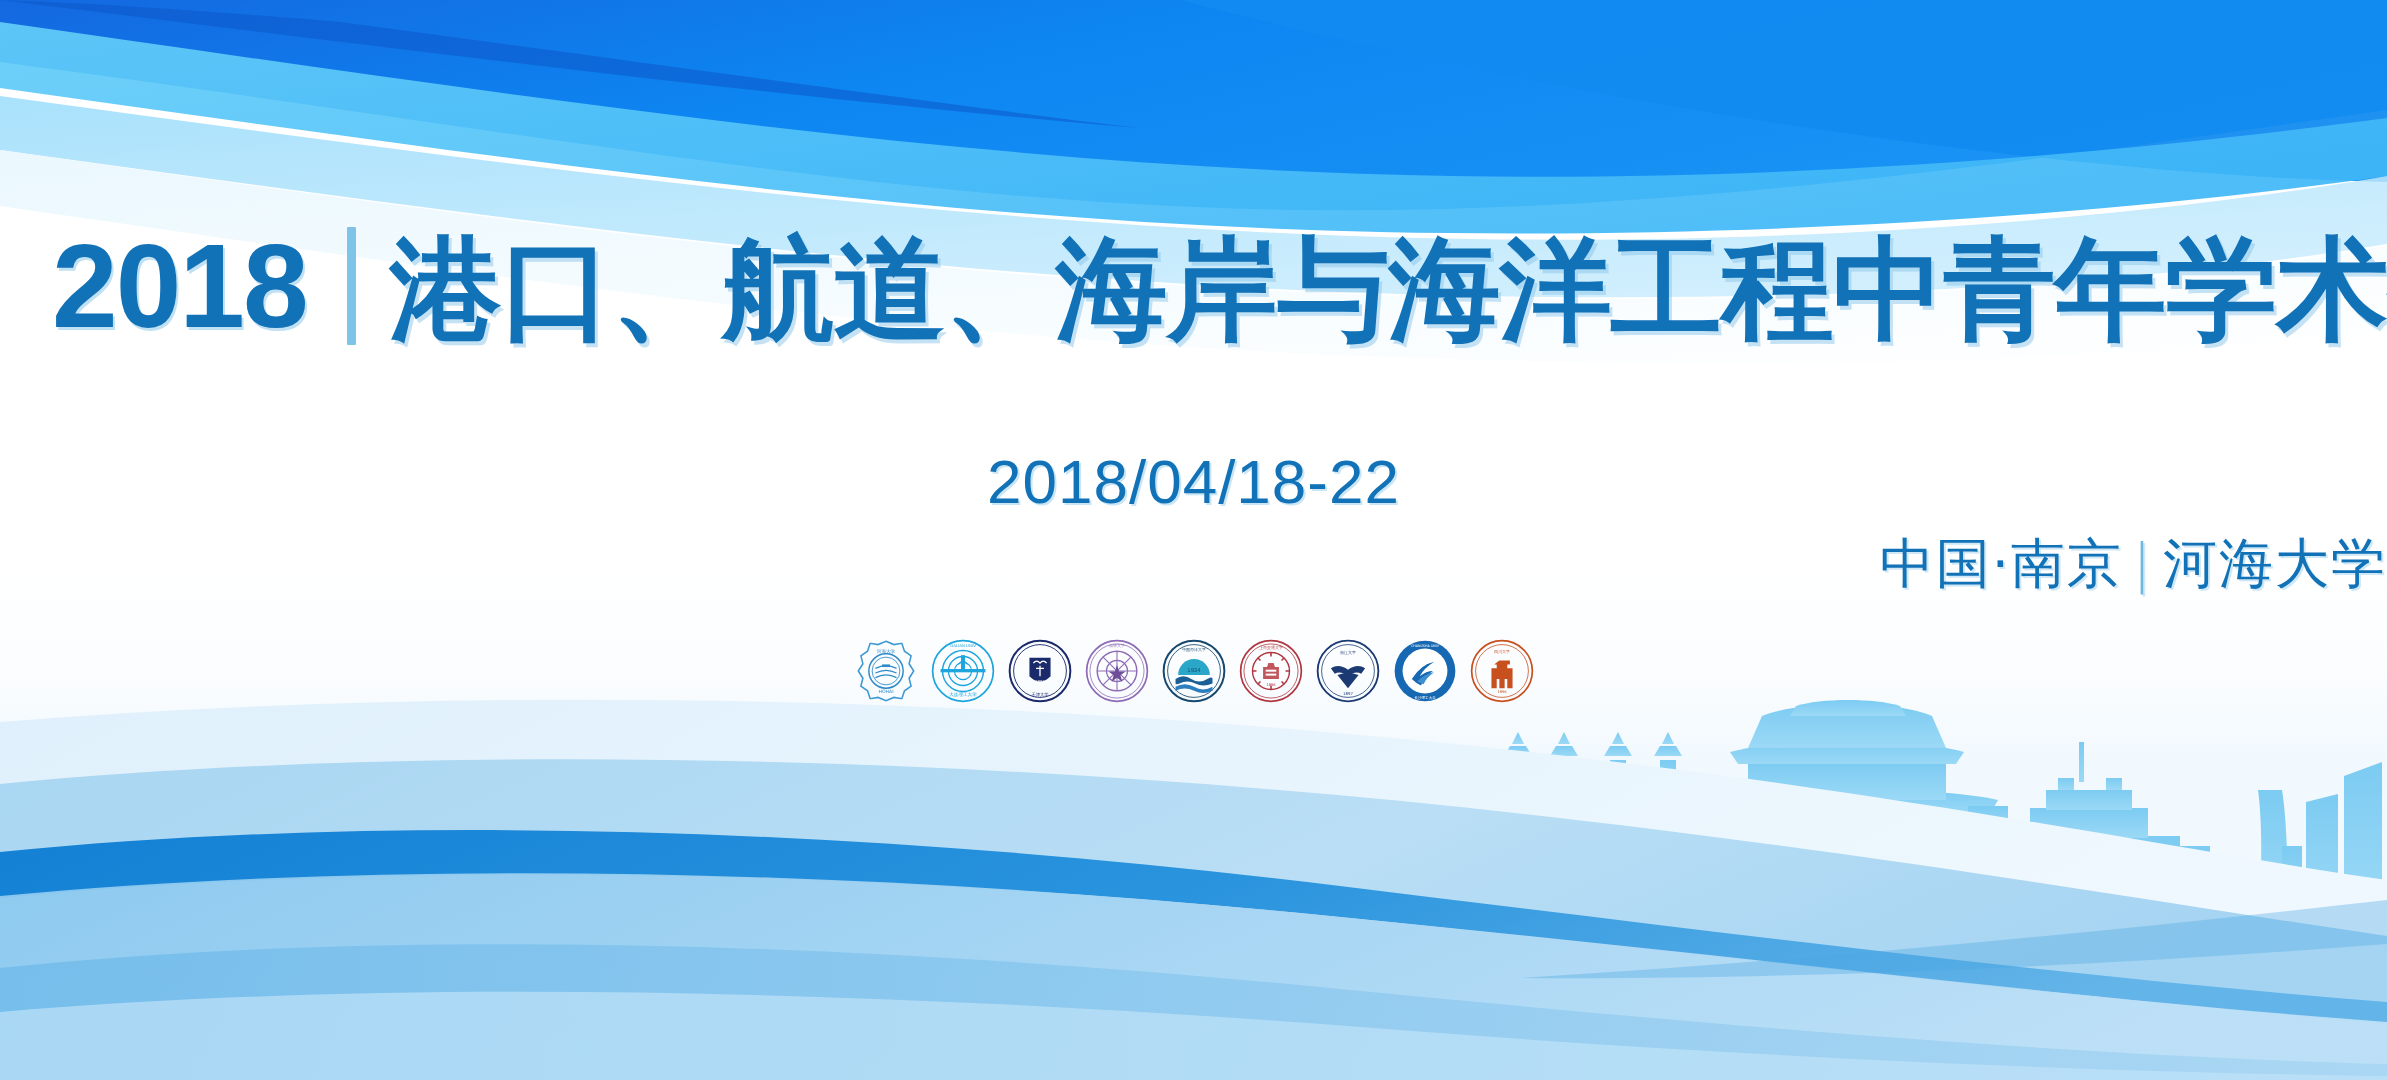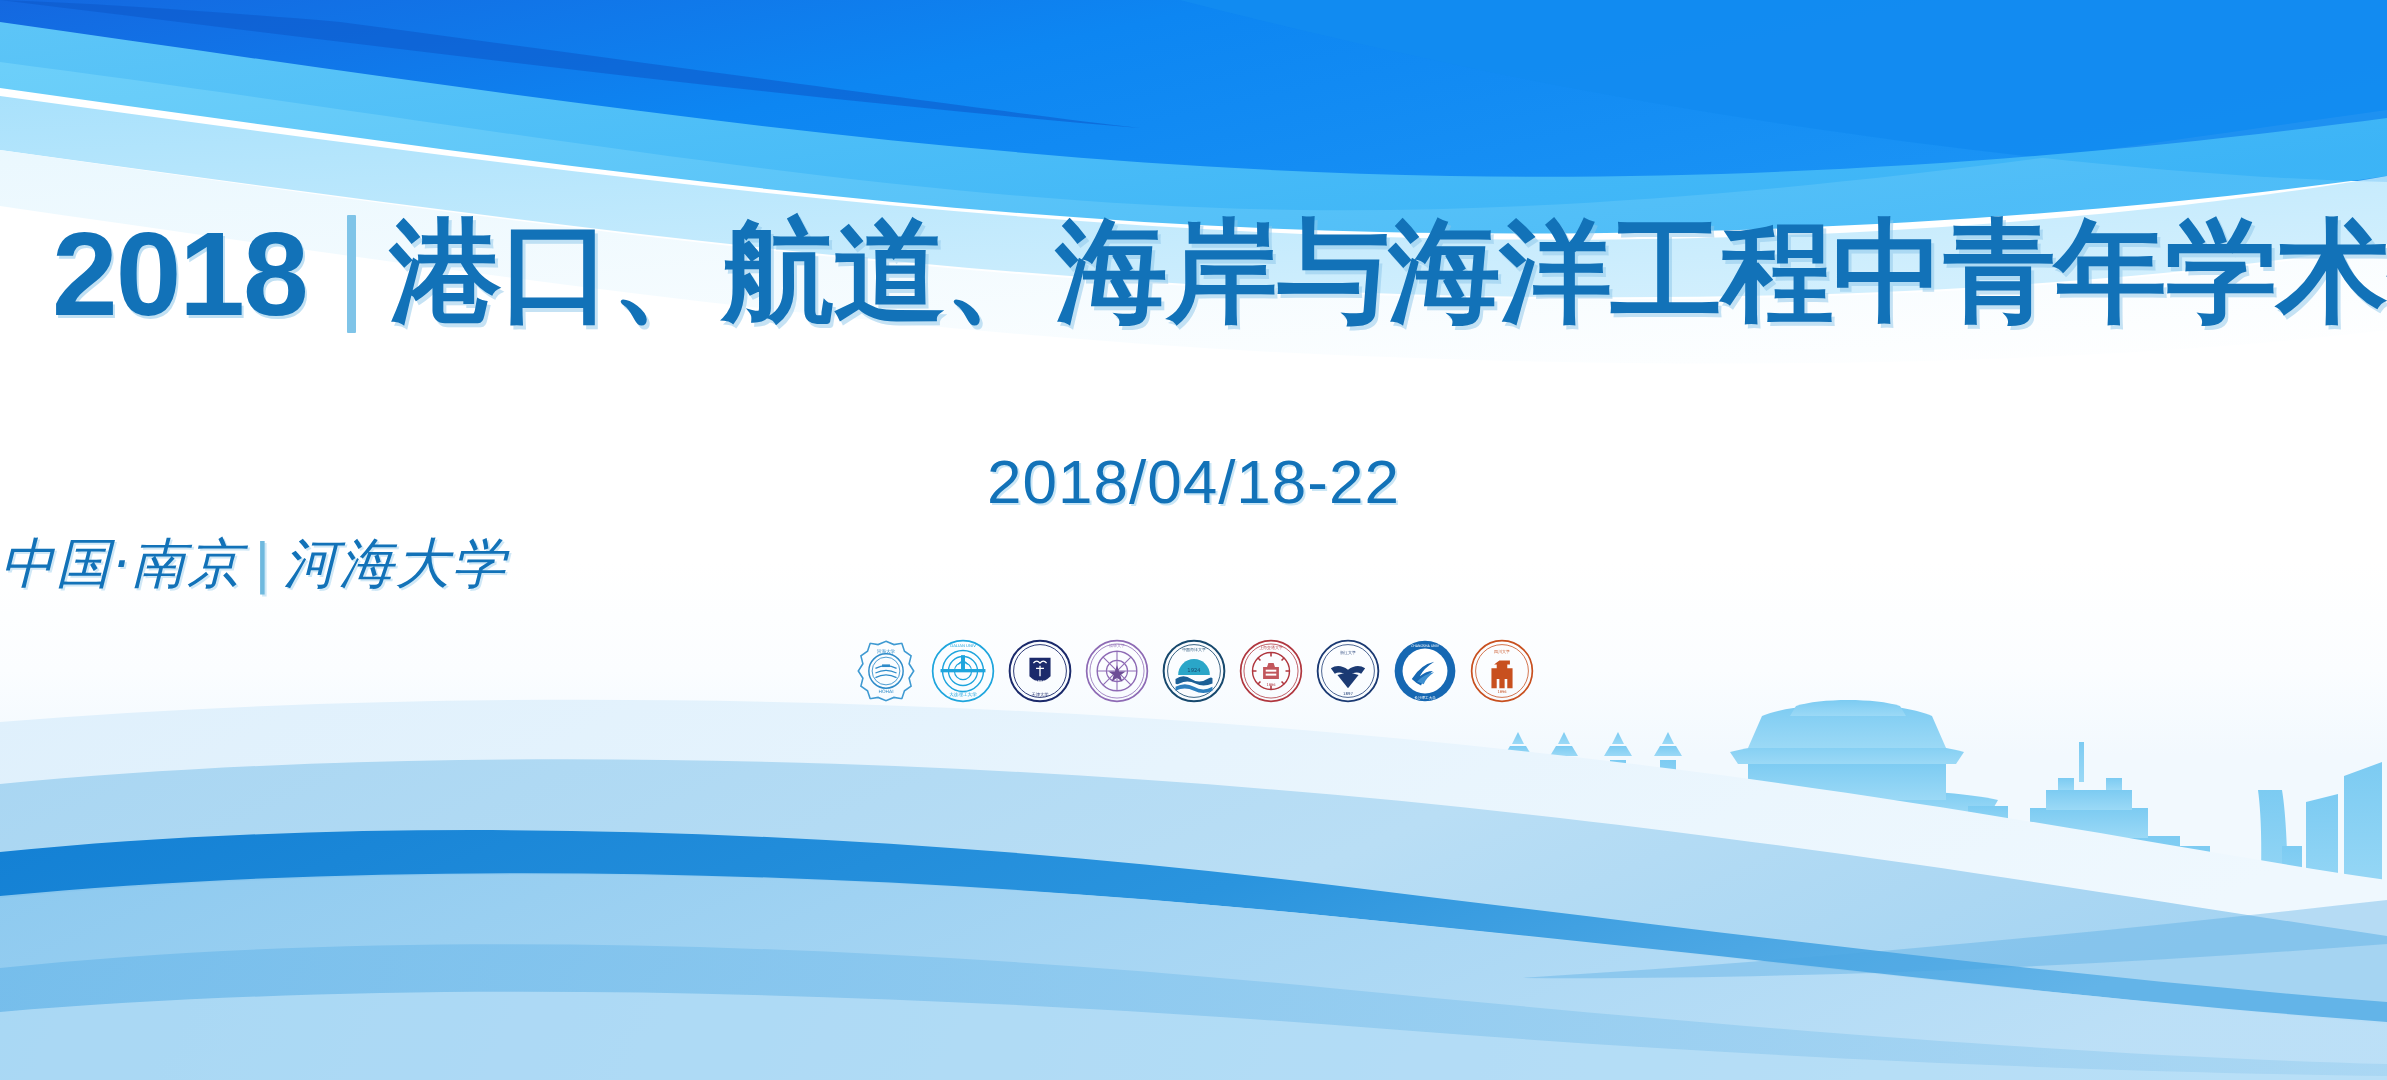--- a/index.html
+++ b/index.html
@@ -27,21 +27,21 @@
     pointer-events:none;
   }
 
   
   #title-row {
     position:absolute;
     left:0; top:215px;
     width:2387px;
     height:130px;
     display:flex;
-    align-items:flex-start;
+    align-items:flex-end;
     justify-content:flex-start;
     padding-left:52px;
   }
   #year {
     font-size:118px;
     font-weight:bold;
     letter-spacing:-2px;
     color:#1272b8;
     line-height:1;
     text-shadow:2px 3px 0 rgba(140,198,233,.55);
@@ -75,27 +75,26 @@
     font-weight:normal;
     color:#1272b8;
     letter-spacing:1px;
     text-shadow:2px 2px 0 rgba(150,205,236,.5);
     font-family:"Liberation Sans", sans-serif;
   }
   #venue-line {
     position:absolute;
     left:0; top:528px;
     width:2387px;
-    text-align:left;
+    text-align:right;
     font-size:54px;
     color:#1272b8;
     letter-spacing:2px;
     text-shadow:2px 2px 0 rgba(150,205,236,.45);
     font-family:"DejaVu Sans", sans-serif;
-    font-style:italic;
   }
   #venue-line .sep {
     color:#6fb9de;
     font-weight:300;
     padding:0 10px;
   }
 
   
   #logo-row {
     position:absolute;

